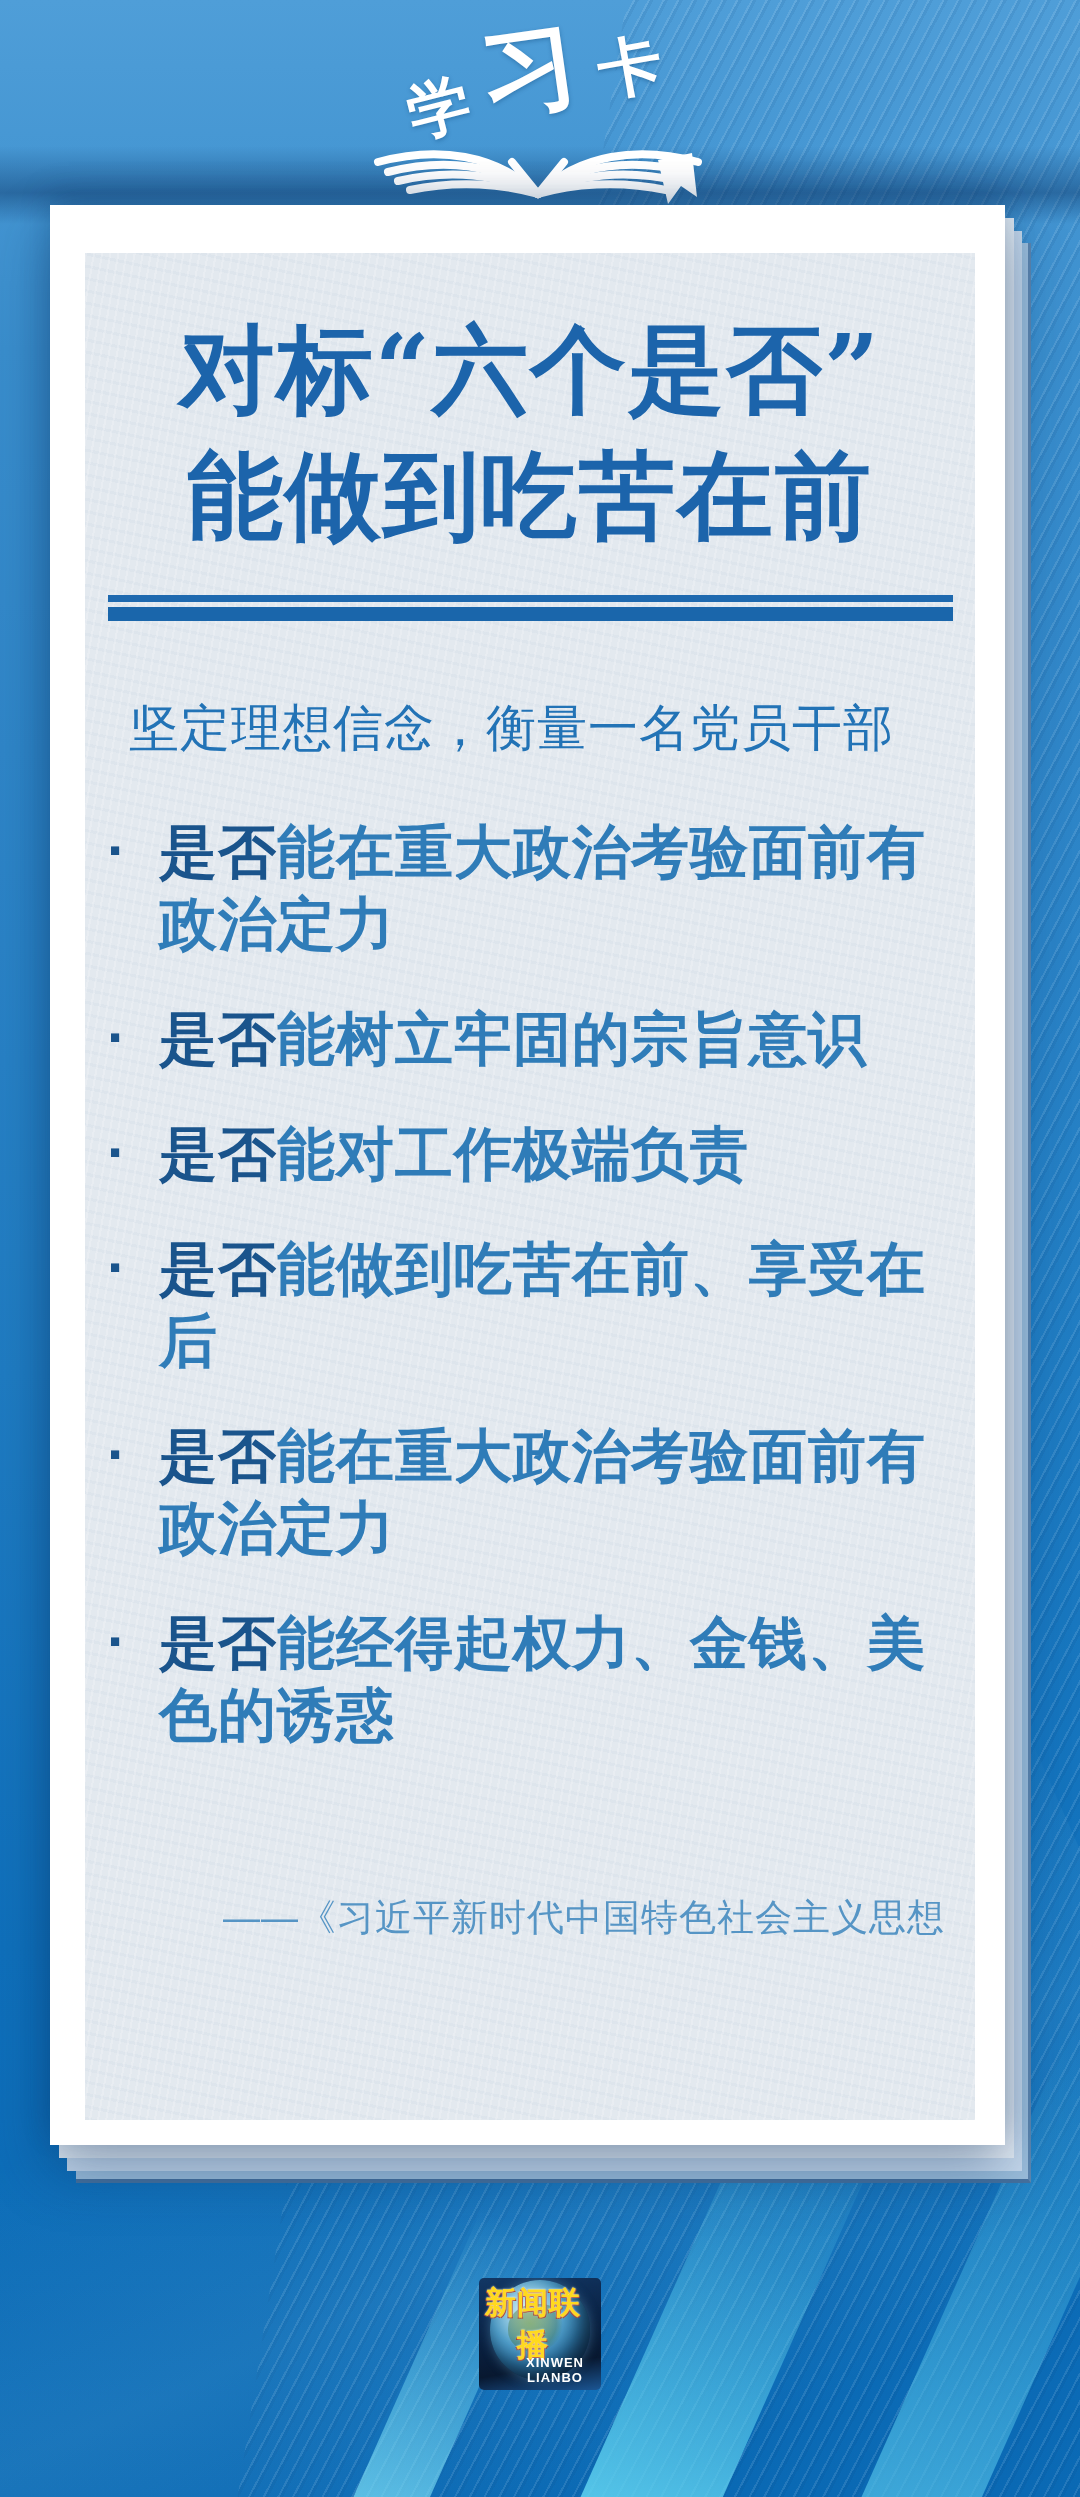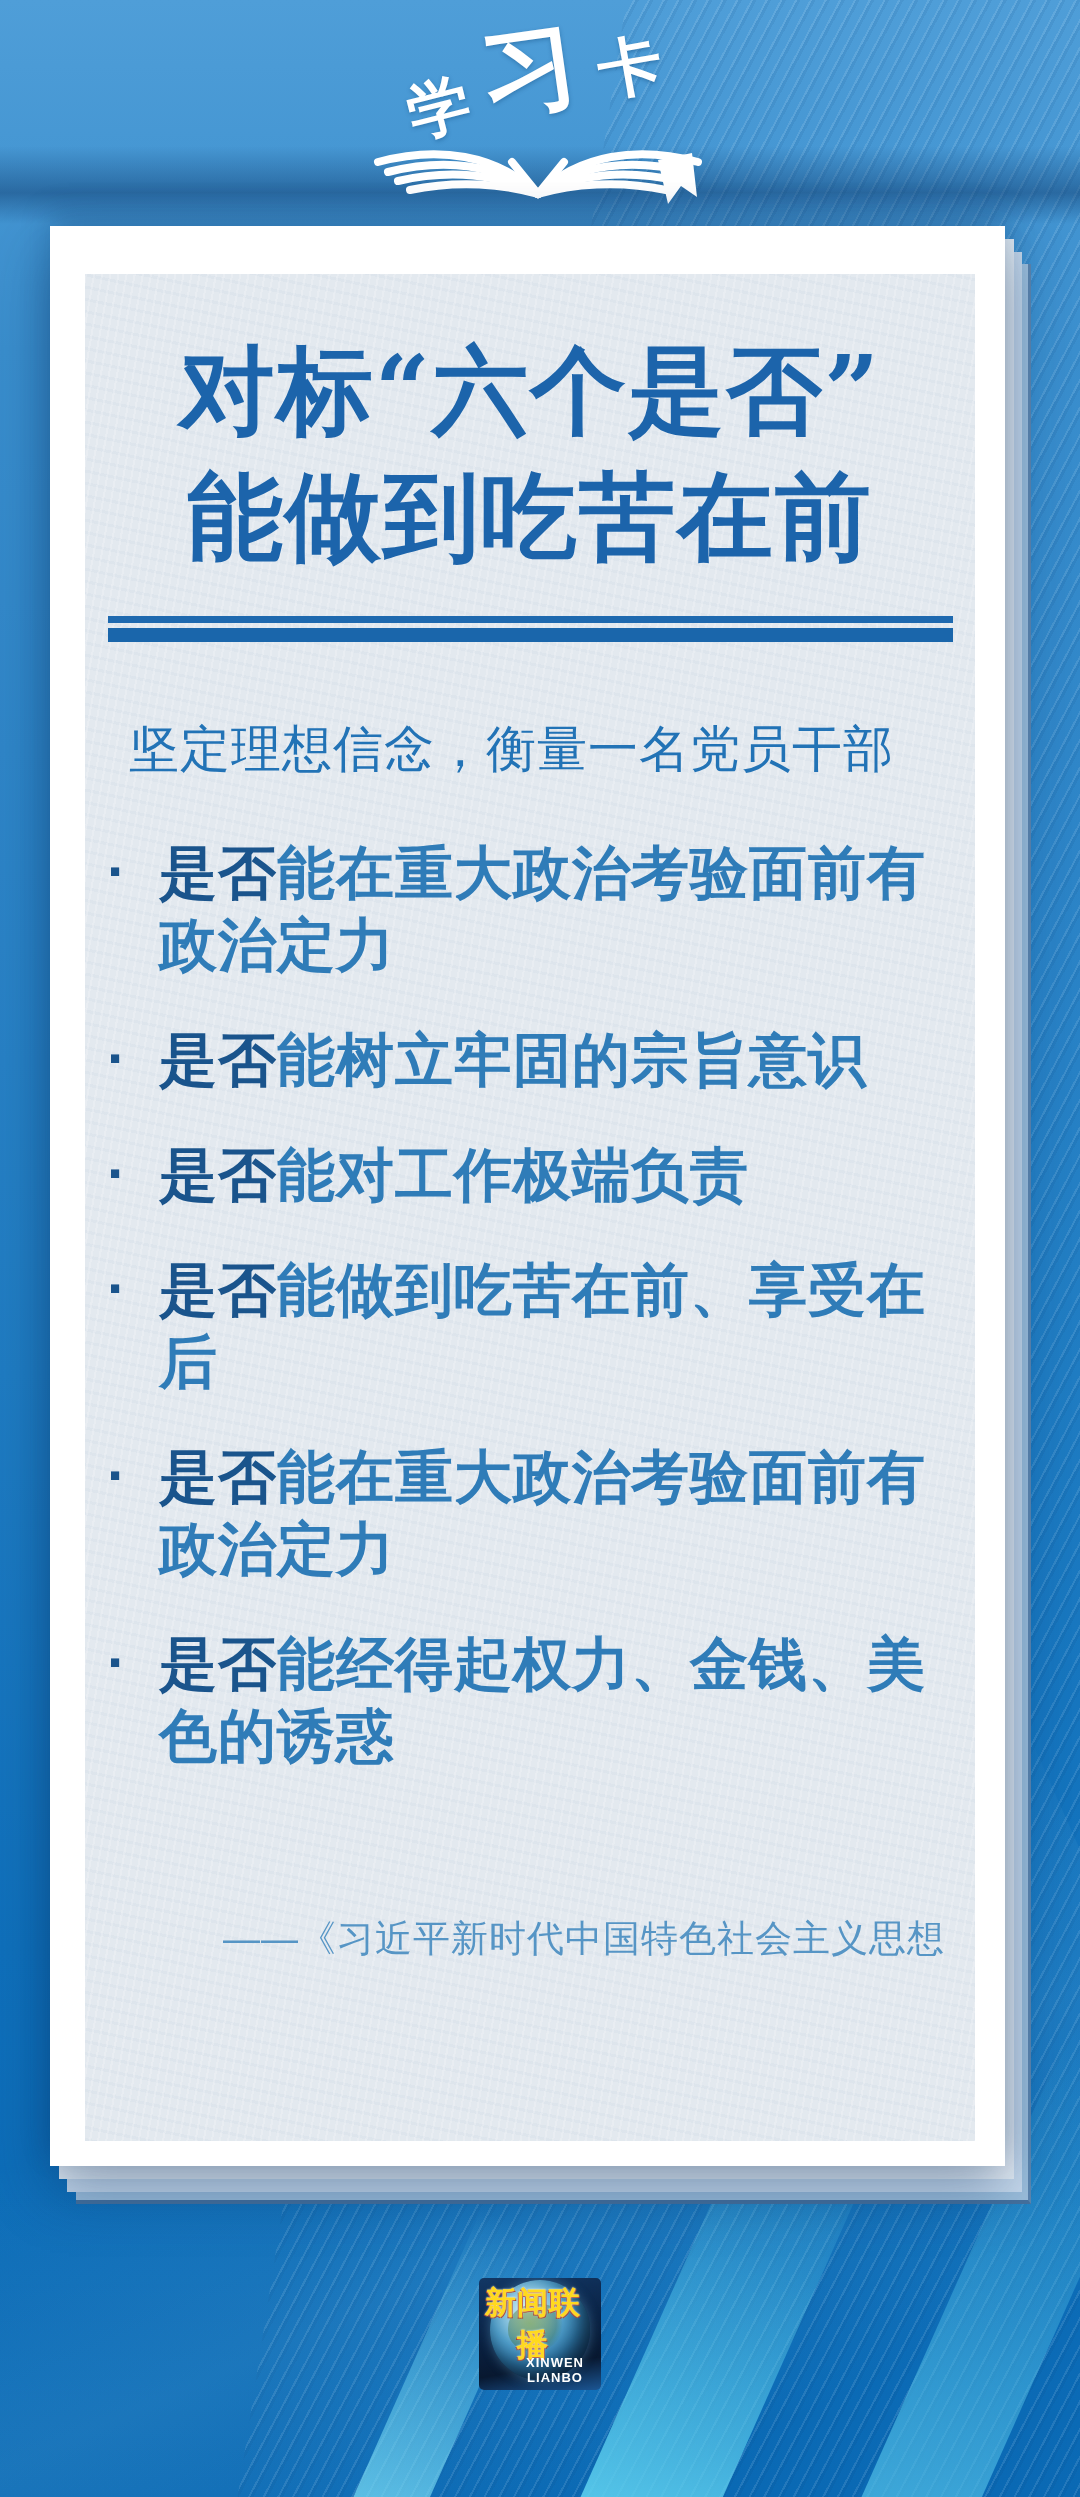--- a/index.html
+++ b/index.html
@@ -33,21 +33,21 @@
   }
   
   .top-logo{position:absolute;left:50%;top:8px;transform:translateX(-50%);width:420px;height:190px;}
   .top-logo .char{position:absolute;color:#fff;font-family:"DejaVu Serif","Liberation Serif",serif;
     font-weight:700;text-shadow:0 2px 4px rgba(10,60,110,.35);}
   .char-xue{font-size:62px;left:78px;top:58px;transform:rotate(-14deg);}
   .char-xi{font-size:96px;left:152px;top:-2px;transform:rotate(-8deg);}
   .char-ka{font-size:64px;left:268px;top:16px;transform:rotate(-10deg);}
   .book-svg{position:absolute;left:28px;top:96px;}
   
-  .card-stack{position:absolute;left:50px;top:226px;width:955px;height:1940px;}
+  .card-stack{position:absolute;left:50px;top:205px;width:955px;height:1940px;}
   .page{position:absolute;inset:0;}
   .page-3{transform:translate(26px,38px);background:#9dbfdc;border-bottom:4px solid #46719e;border-right:3px solid #5d86af;}
   .page-2{transform:translate(17px,26px);background:#c9dbee;}
   .page-1{transform:translate(9px,13px);background:#eaf1f8;}
   .card{position:absolute;inset:0;background:#ffffff;
     box-shadow:0 24px 55px rgba(8,45,90,.42), 0 -14px 28px rgba(8,45,90,.22);}
   .paper{position:absolute;left:35px;top:48px;right:30px;bottom:25px;
     background-color:#e3e9ef;
     background-image:
       repeating-linear-gradient(100deg,rgba(255,255,255,.20) 0 2px,rgba(255,255,255,0) 2px 8px),

